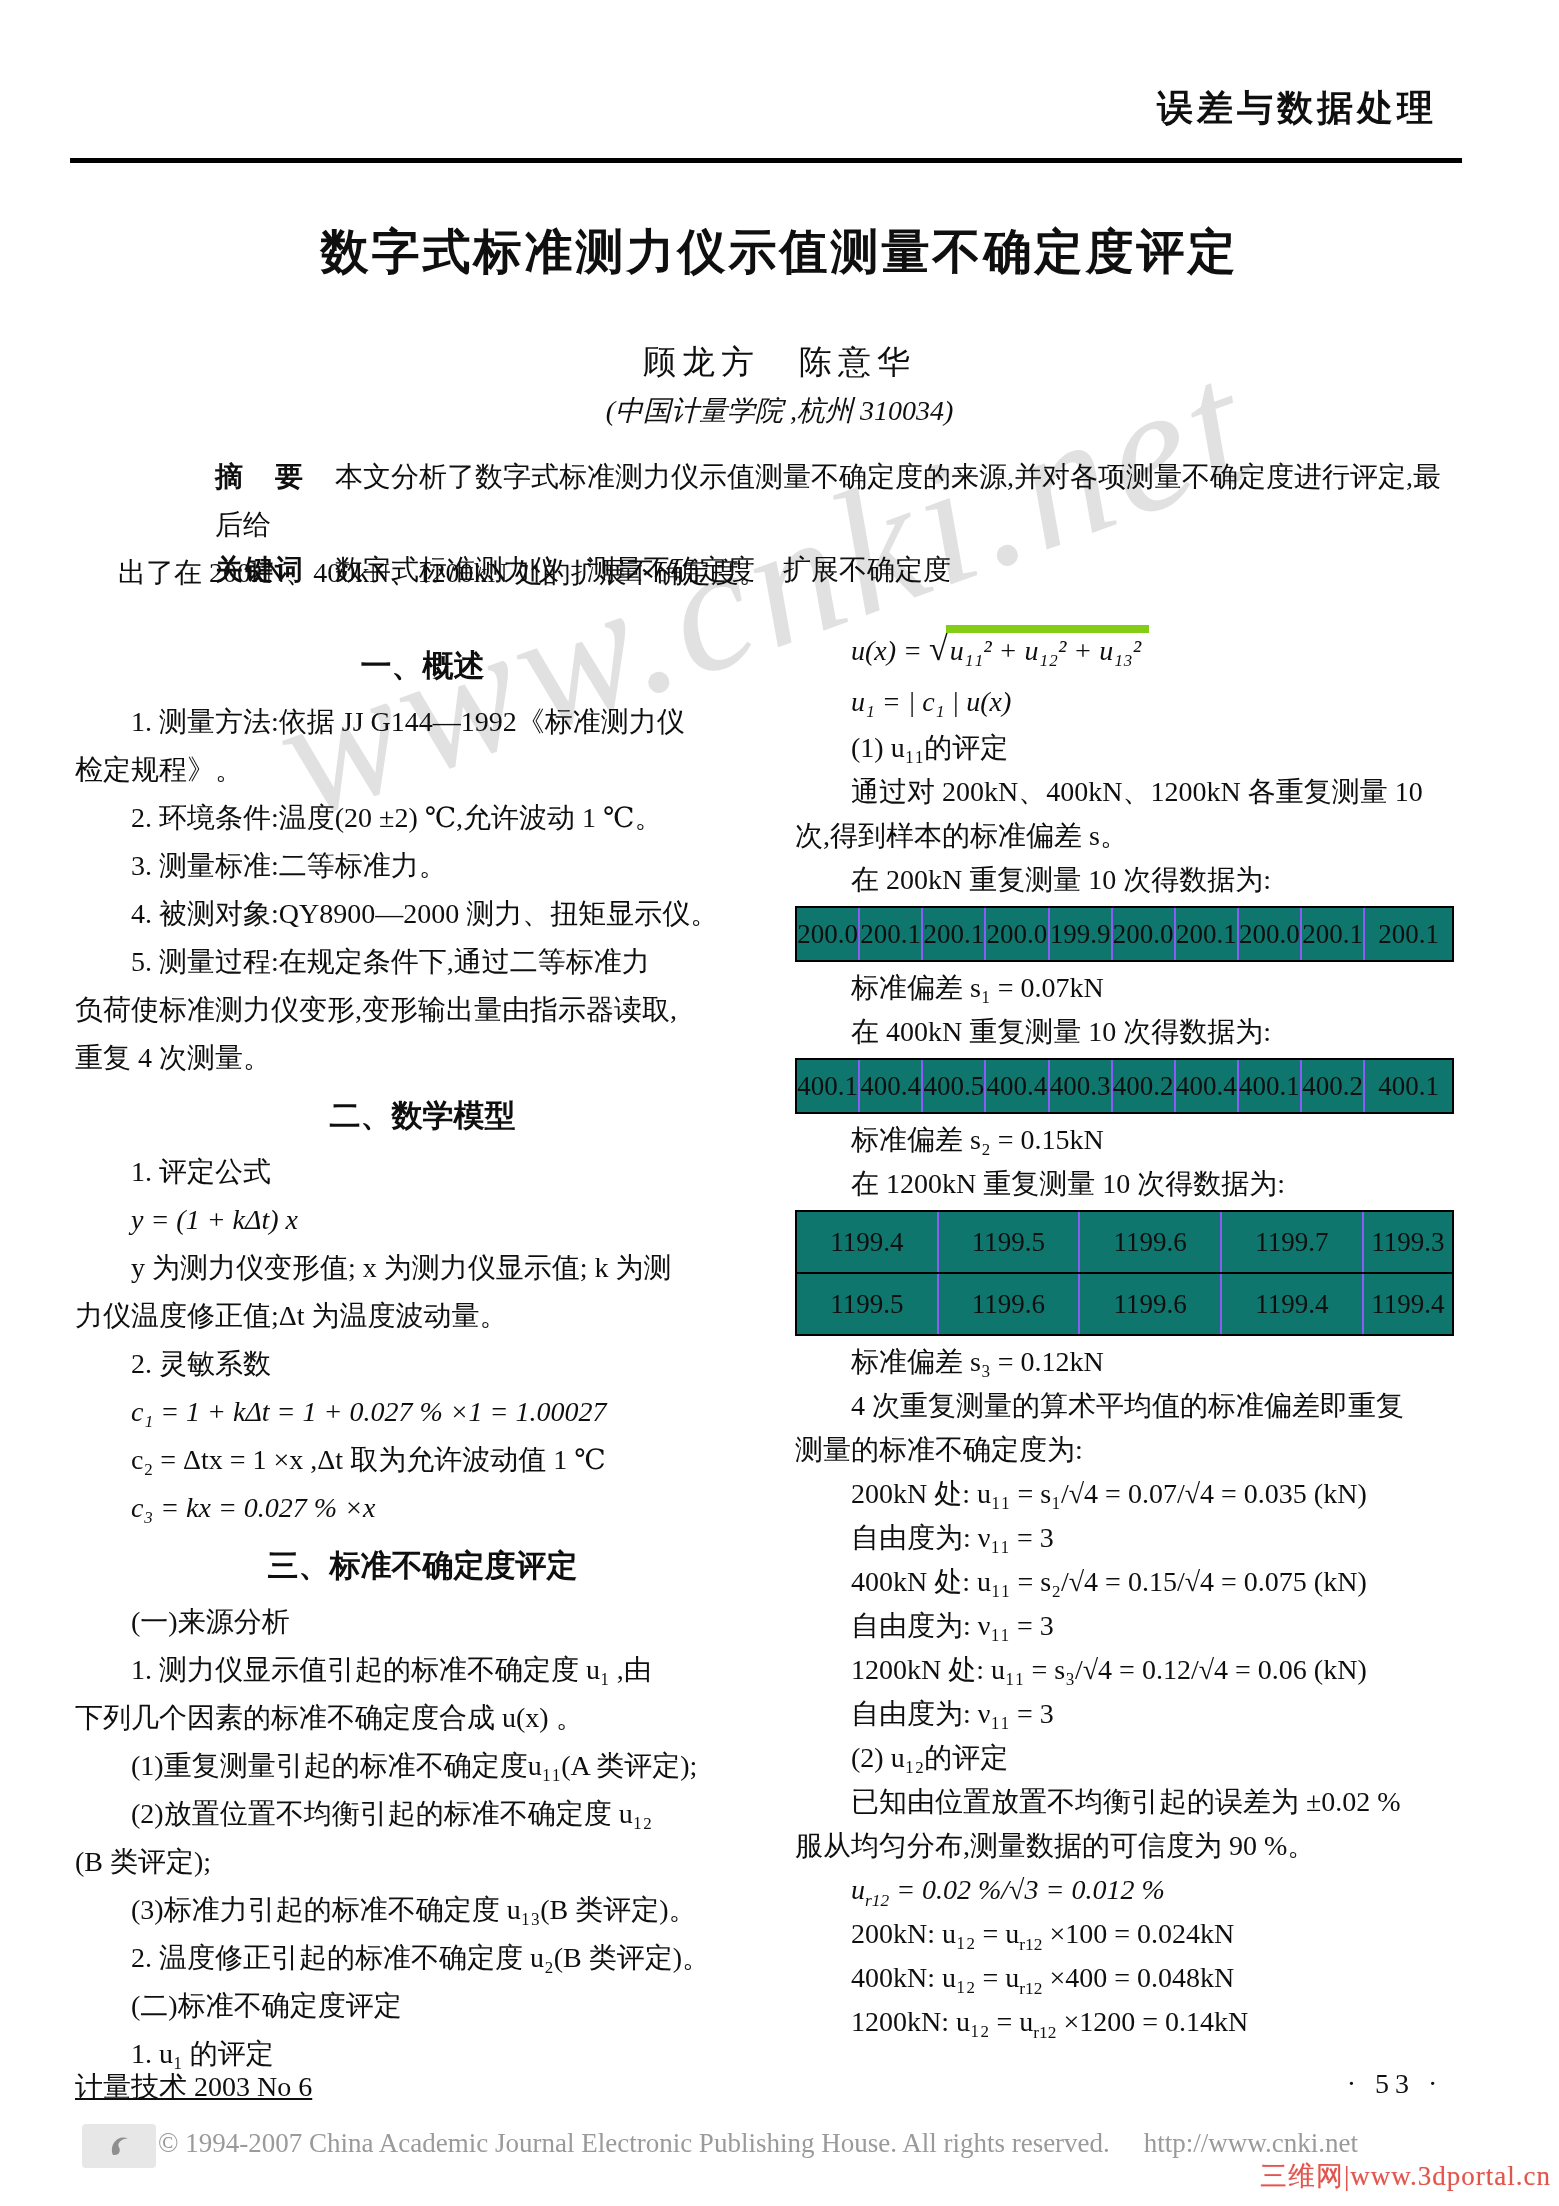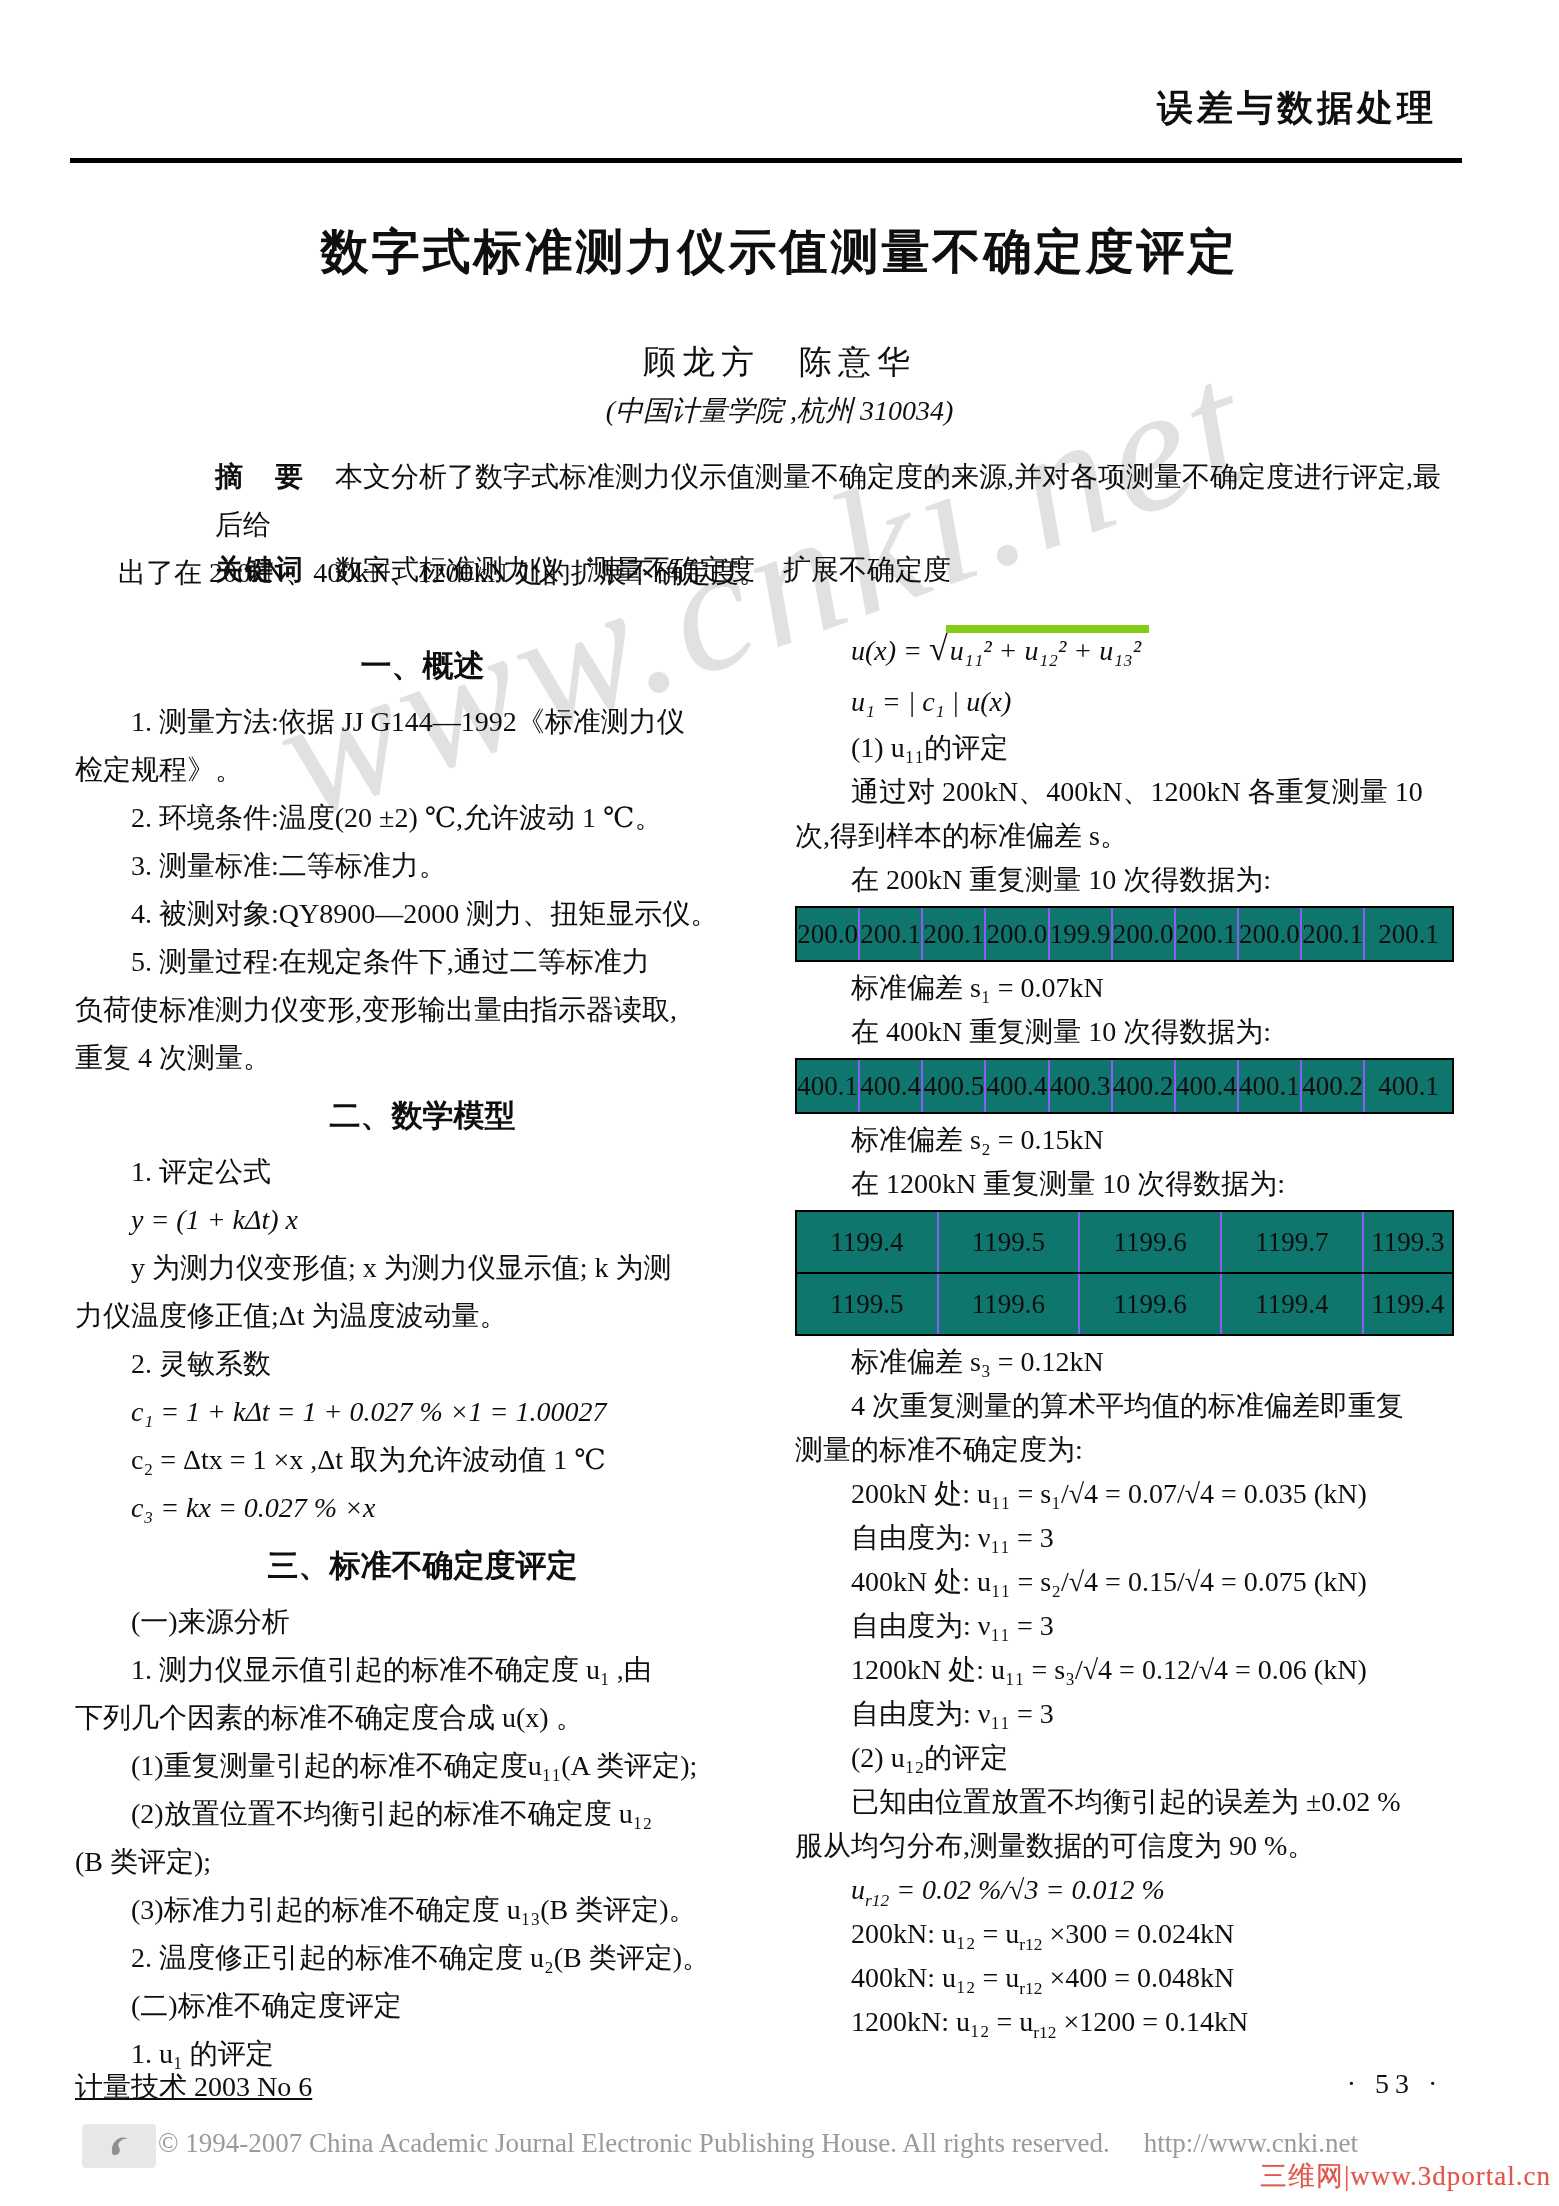--- a/index.html
+++ b/index.html
@@ -177,21 +177,21 @@
       <div class="ln indent">200kN 处: u₁₁ = s₁/√4 = 0.07/√4 = 0.035 (kN)</div>
       <div class="ln indent">自由度为: ν₁₁ = 3</div>
       <div class="ln indent">400kN 处: u₁₁ = s₂/√4 = 0.15/√4 = 0.075 (kN)</div>
       <div class="ln indent">自由度为: ν₁₁ = 3</div>
       <div class="ln indent">1200kN 处: u₁₁ = s₃/√4 = 0.12/√4 = 0.06 (kN)</div>
       <div class="ln indent">自由度为: ν₁₁ = 3</div>
       <div class="ln indent">(2) u₁₂的评定</div>
       <div class="ln indent">已知由位置放置不均衡引起的误差为 ±0.02 %</div>
       <div class="ln flush">服从均匀分布,测量数据的可信度为 90 %。</div>
       <div class="ln indent fm"><span>u</span><sub>r12</sub><span> = 0.02 %/√3 = 0.012 %</span></div>
-      <div class="ln indent"><span>200kN: u₁₂ = u</span><sub>r12</sub><span> ×300 = 0.024kN</span></div>
+      <div class="ln indent"><span>200kN: u₁₂ = u</span><sub>r12</sub><span> ×100 = 0.024kN</span></div>
       <div class="ln indent"><span>400kN: u₁₂ = u</span><sub>r12</sub><span> ×400 = 0.048kN</span></div>
       <div class="ln indent"><span>1200kN: u₁₂ = u</span><sub>r12</sub><span> ×1200 = 0.14kN</span></div>
     </div>
 
   <div class="f-journal">计量技术 2003 No 6</div>
   <div class="f-page">· 53 ·</div>
 
   <div class="logo">
     <svg width="30" height="36" viewBox="0 0 24 24">
       <path d="M7 19 C 4 10, 12 3, 19 6 C 14 6, 10 10, 12 13 C 14 17, 11 20, 7 19 Z" fill="#8f8f8f"></path>

